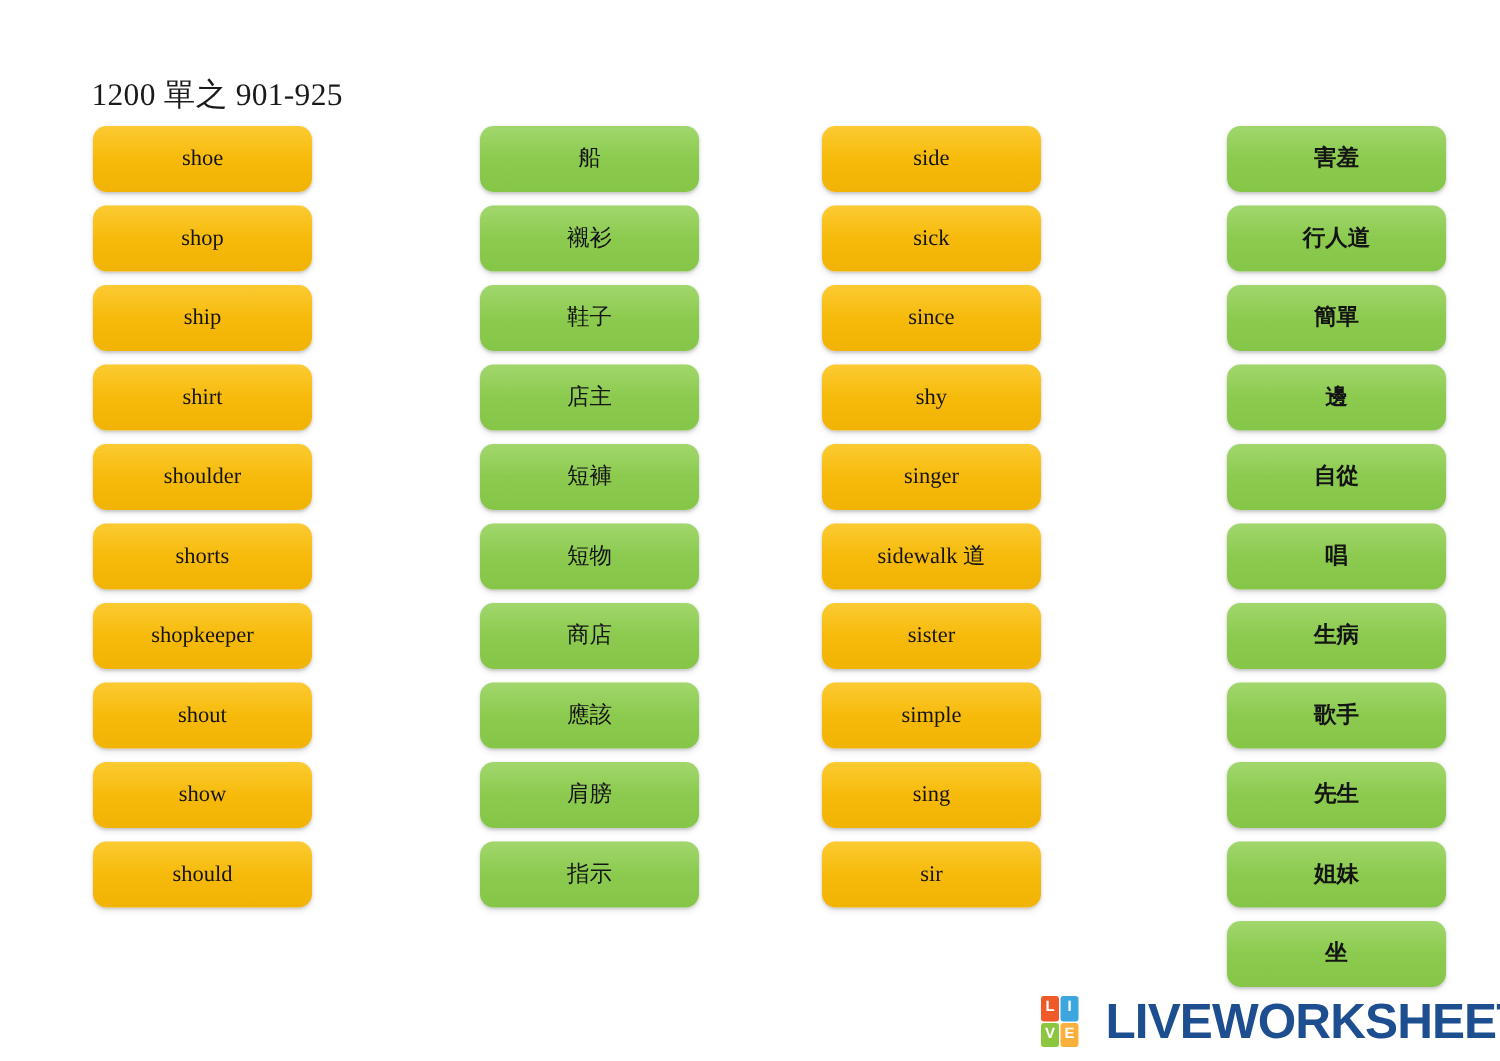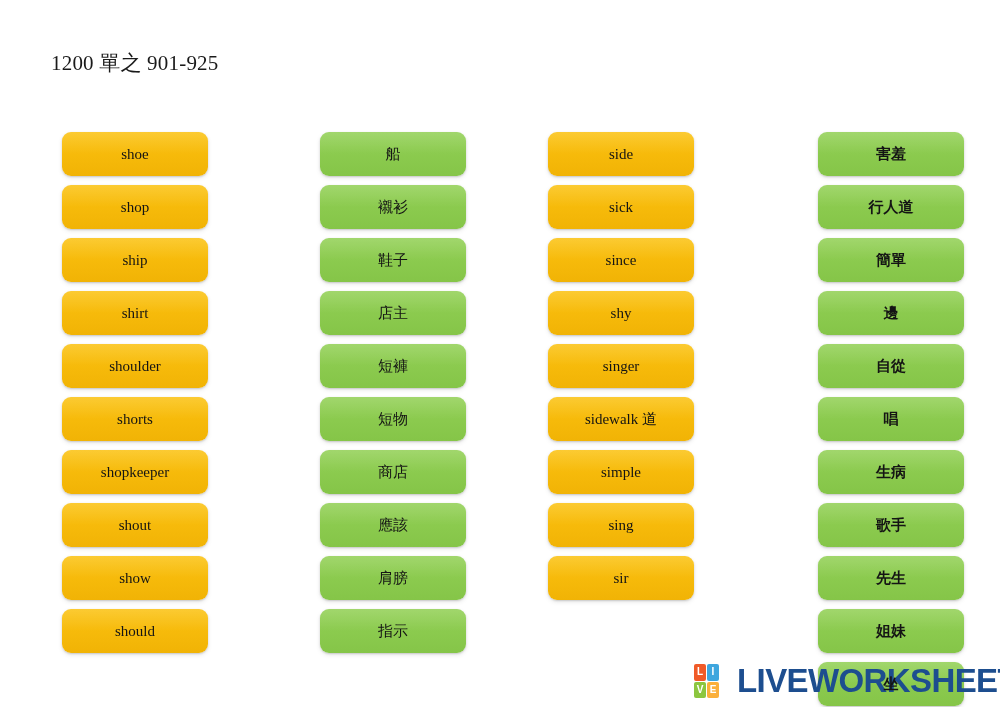--- a/index.html
+++ b/index.html
@@ -18,36 +18,35 @@
 
   #worksheet {
     position: absolute;
     left: 0; top: 0;
     width: 1000px;
     height: 707px;
   }
 
   #page-title {
     position: absolute;
-    left: 51px;
+    left: 61px;
     top: 50px;
     font-family: "Liberation Serif", "DejaVu Serif", serif;
     font-size: 21px;
     line-height: 26px;
     color: #1a1a1a;
     white-space: nowrap;
     letter-spacing: 0.2px;
     text-align: right;
   }
 
   .column {
     position: absolute;
     top: 84px;
     width: 146px;
-    margin-top: 48px;
   }
   .column.col-0 { left: 62px;  }
   .column.col-1 { left: 320px; }
   .column.col-2 { left: 548px; }
   .column.col-3 { left: 818px; font-weight: bold; }
 
   .card {
     position: relative;
     width: 146px;
     height: 44px;
@@ -214,20 +213,23 @@
       <div class="card amber">
         <span class="card-label">shy</span>
       </div>
       <div class="card amber">
         <span class="card-label">singer</span>
       </div>
       <div class="card amber">
         <span class="card-label">sidewalk 道</span>
       </div>
       <div class="card amber">
+        <span class="card-label">sister</span>
+      </div>
+      <div class="card amber">
         <span class="card-label">simple</span>
       </div>
       <div class="card amber">
         <span class="card-label">sing</span>
       </div>
       <div class="card amber">
         <span class="card-label">sir</span>
       </div>
     </div>
   <div class="column col-3">

